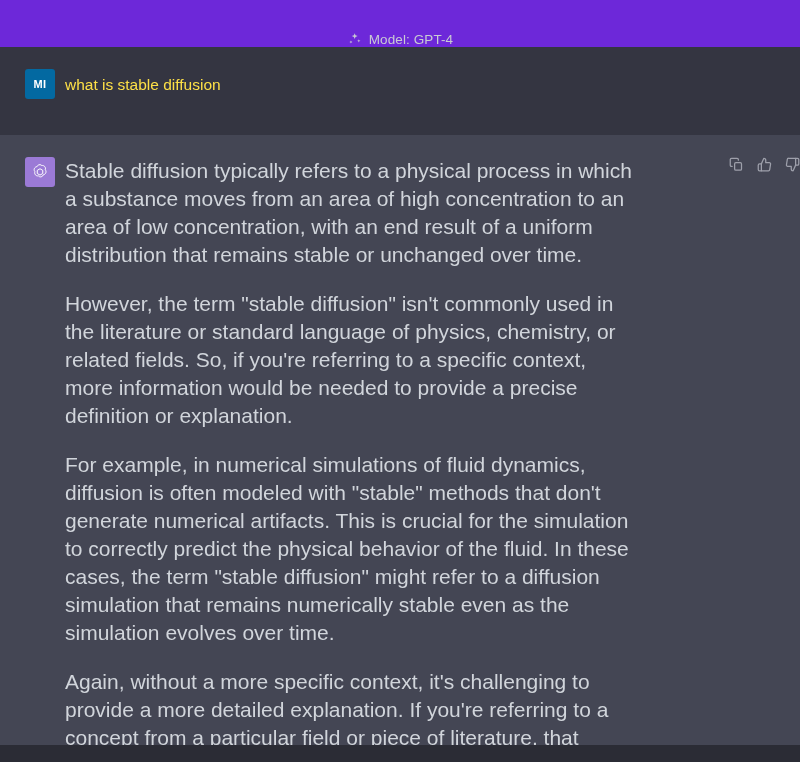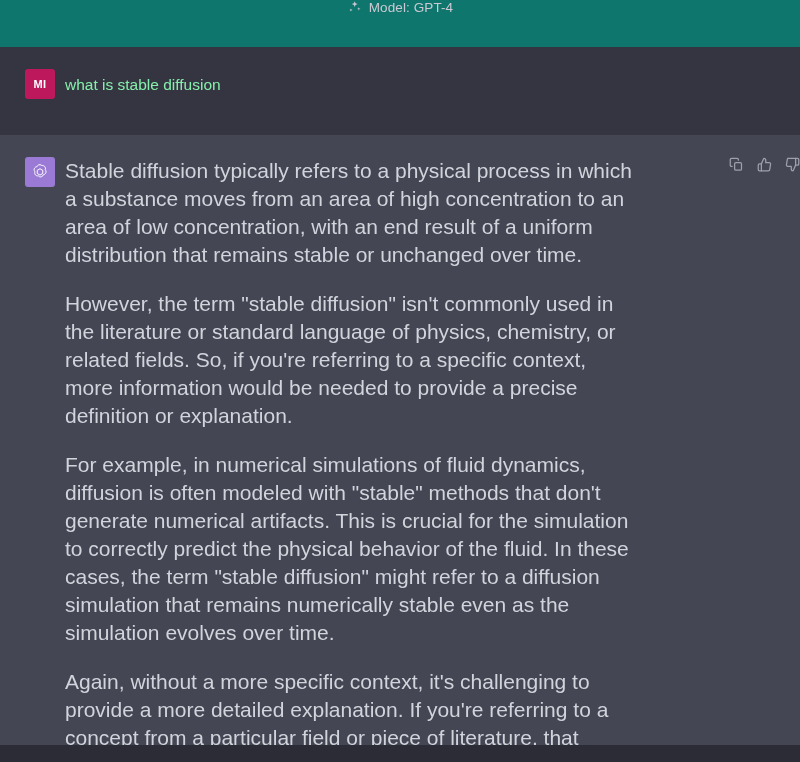--- a/index.html
+++ b/index.html
@@ -19,23 +19,23 @@
     height: 762px;
     display: flex;
     flex-direction: column;
     background: #343541;
     position: relative;
   }
 
   
   .model-bar {
     height: 47px;
-    background: #0f766e;
-    display: flex;
-    align-items: flex-start;
+    background: #6d28d9;
+    display: flex;
+    align-items: flex-end;
     justify-content: center;
     flex: 0 0 auto;
   }
   .model-bar-inner {
     display: flex;
     align-items: center;
     gap: 7px;
     font-size: 13.5px;
     color: #c9cad3;
     letter-spacing: 0.1px;
@@ -84,38 +84,38 @@
     border-radius: 3px;
     display: flex;
     align-items: center;
     justify-content: center;
     font-size: 11px;
     font-weight: bold;
     color: #ffffff;
     flex: 0 0 auto;
   }
   .avatar.user-avatar {
-    background: #be185d;
+    background: #0369a1;
     letter-spacing: 0.3px;
   }
   .avatar.bot-avatar {
     background: #9b7ad6;
   }
   .avatar.bot-avatar svg { display: block; }
 
   .msg-body {
     flex: 1 1 auto;
     padding-right: 90px;
     box-sizing: border-box;
     max-width: 660px;
   }
   .user-text {
     font-size: 15.5px;
     line-height: 1.5;
-    color: #86efac;
+    color: #fde047;
     padding-top: 4px;
   }
   .msg-body p {
     margin: 0 0 21px 0;
     font-size: 21px;
     line-height: 28px;
     color: #d1d5db;
   }
   .msg-body p:last-child { margin-bottom: 10px; }
 

